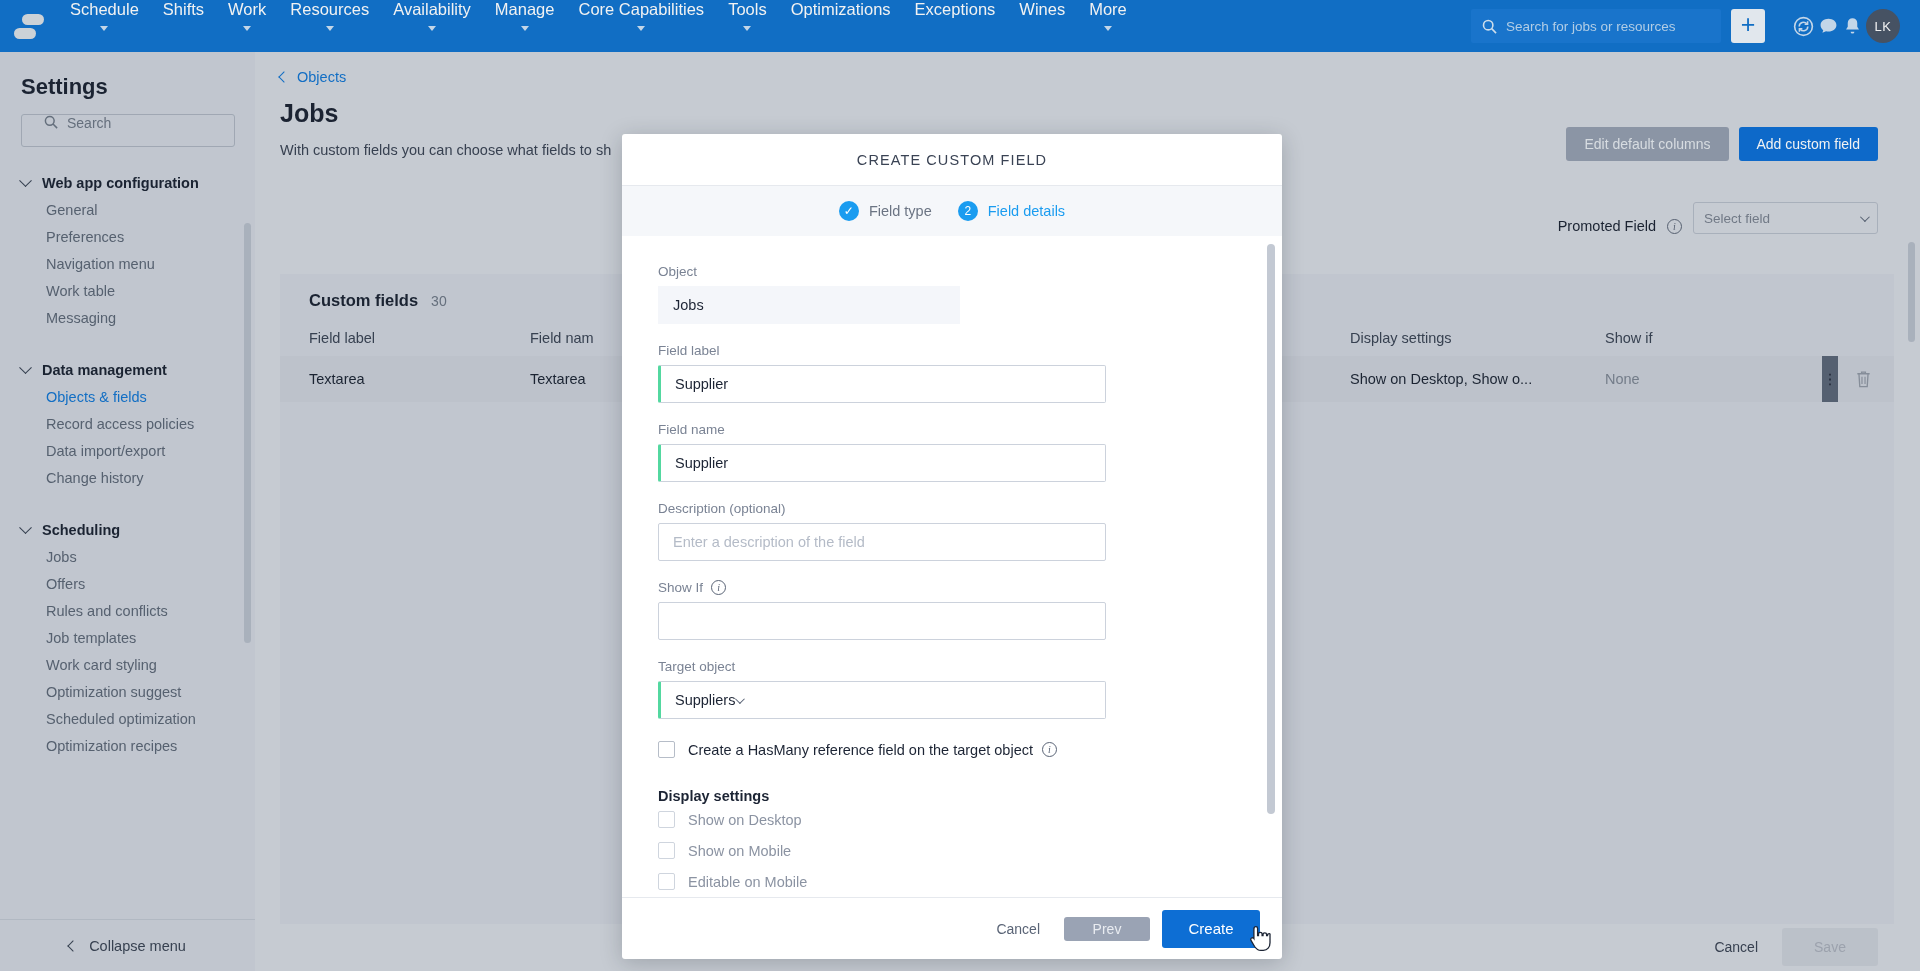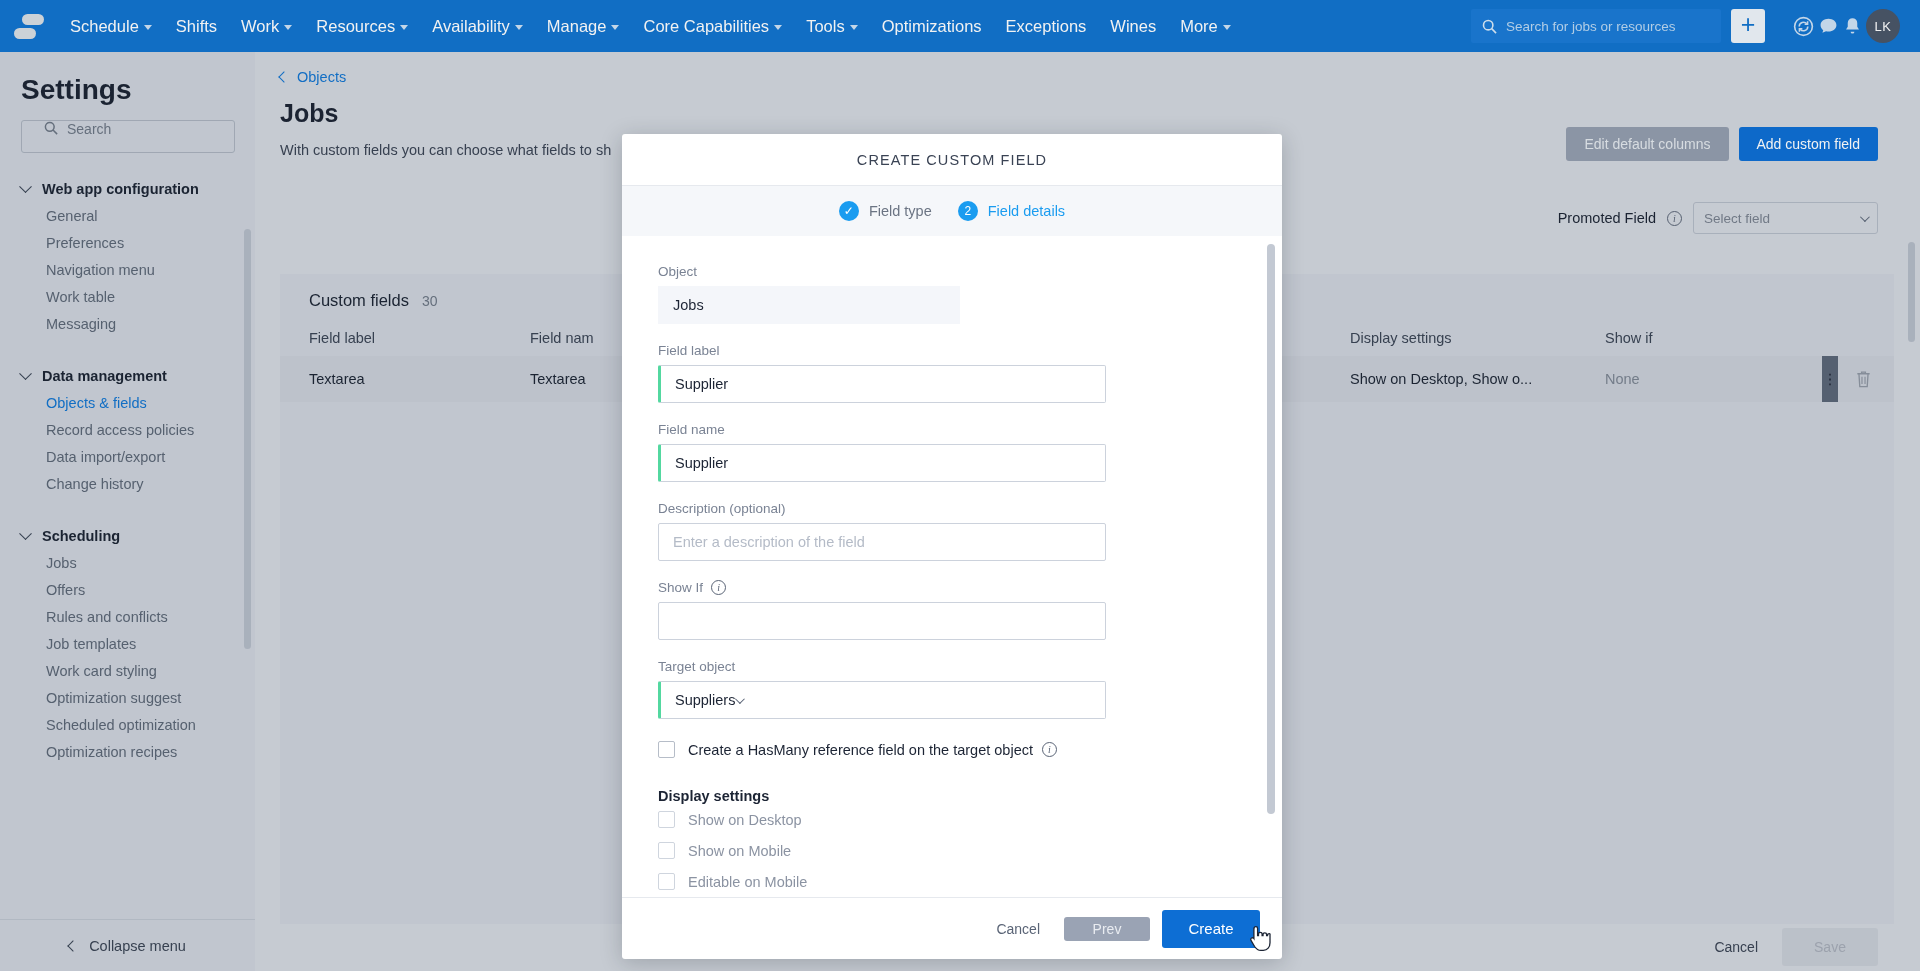--- a/index.html
+++ b/index.html
@@ -20,20 +20,21 @@
   }
   .logo { width: 58px; height: 52px; display: flex; align-items: center; justify-content: center; }
   .logo .bar { display:block; background:#d8dde3; border-radius:7px; }
   .logo .b1 { width: 22px; height: 11px; margin-left: 8px; }
   .logo .b2 { width: 22px; height: 11px; margin-top: 3px; }
   .navitem {
     display: flex; align-items: center; gap: 5px;
     padding: 0 12px; height: 52px;
     font-size: 16.5px; color: #ffffff; white-space: nowrap;
     cursor: pointer;
+    flex-direction: column;
   }
   .caret-down {
     width: 0; height: 0; border-left: 4px solid transparent;
     border-right: 4px solid transparent; border-top: 5px solid #cfe2f5;
     margin-top: 2px;
   }
   .nav-spacer { flex: 1; }
   .searchbox {
     display: flex; align-items: center; gap: 9px;
     width: 250px; height: 34px;
@@ -54,21 +55,21 @@
     display: flex; align-items: center; justify-content: center;
     letter-spacing: .5px;
   }
 
   
   .sidebar {
     position: absolute; top: 52px; left: 0;
     width: 255px; height: 919px;
     background: #ccd1da;
   }
-  .side-title { font-size: 28px; color: #1c2434; font-weight: 700; padding: 22px 0 14px 21px; }
+  .side-title { font-size: 22px; color: #1c2434; font-weight: 700; padding: 22px 0 14px 21px; }
   .side-search {
     margin: 0 20px 16px 21px; height: 33px;
     background: #ccd1da; border: 1px solid #a9b0bd; border-radius: 3px;
     display: flex; align-items: flex-start; gap: 9px; padding: 0 22px;
   }
   .side-search .ph { font-size: 14px; color: #6b7483; }
   .side-scroll { height: 600px; overflow: hidden; position: relative; }
   .side-group { margin-top: 6px; }
   .grp-head {
     display: flex; align-items: center; gap: 12px;
@@ -105,41 +106,41 @@
   .btn {
     height: 34px; padding: 0 18px; border-radius: 3px; border: none;
     font-size: 14px; font-family: inherit; cursor: pointer;
     display: flex; align-items: center; justify-content: center;
   }
   .btn-grey { background: #939dae; color: #e4e8ed; }
   .btn-blue { background: #0d6ed4; color: #fff; }
 
   .promoted {
     position: absolute; top: 150px; right: 42px;
-    display: flex; align-items: center; gap: 11px;
+    display: flex; align-items: flex-end; gap: 11px;
   }
   .promoted .lbl { font-size: 14.5px; color: #1c2434; }
   .info-i {
     width: 15px; height: 15px; border-radius: 50%; border: 1.3px solid #5a6476;
     font-size: 10px; color: #5a6476; display: inline-flex;
     align-items: center; justify-content: center; font-style: italic; font-family: "Liberation Serif", serif;
   }
   .select-field {
     width: 185px; height: 32px; border: 1px solid #b2b9c5; border-radius: 3px;
     background: #d2d6dd; display: flex; align-items: center; justify-content: space-between;
     padding: 0 10px; font-size: 13.5px; color: #777f8d; cursor: pointer;
   }
   .chev-sm { width: 7px; height: 7px; border-right: 1.6px solid #5a6476; border-bottom: 1.6px solid #5a6476; transform: rotate(45deg) translateY(-2px); }
 
   .panel {
     position: absolute; top: 222px; left: 25px; width: 1614px; height: 650px;
     background: #ccd1da;
   }
   .panel-head { display: flex; align-items: baseline; gap: 13px; padding: 17px 0 0 29px; }
-  .panel-head .t { font-size: 16.5px; font-weight: 400; color: #1c2434; text-align: right; }
+  .panel-head .t { font-size: 16.5px; font-weight: 700; color: #1c2434; text-align: right; }
   .panel-head .c { font-size: 14px; color: #6b7483; }
   .tbl { margin-top: 20px; width: 100%; }
   .tbl-hdr { display: flex; padding: 0 0 10px 0; }
   .tbl-hdr div { font-size: 14.5px; color: #3a4354; }
   .tbl-row { display: flex; align-items: center; height: 46px; background: #c8cdd6; position: relative; }
   .tbl-row div { font-size: 14.5px; color: #1c2434; }
   .c1 { width: 250px; padding-left: 29px; }
   .c2 { width: 270px; }
   .c3 { width: 550px; }
   .c4 { width: 255px; }

